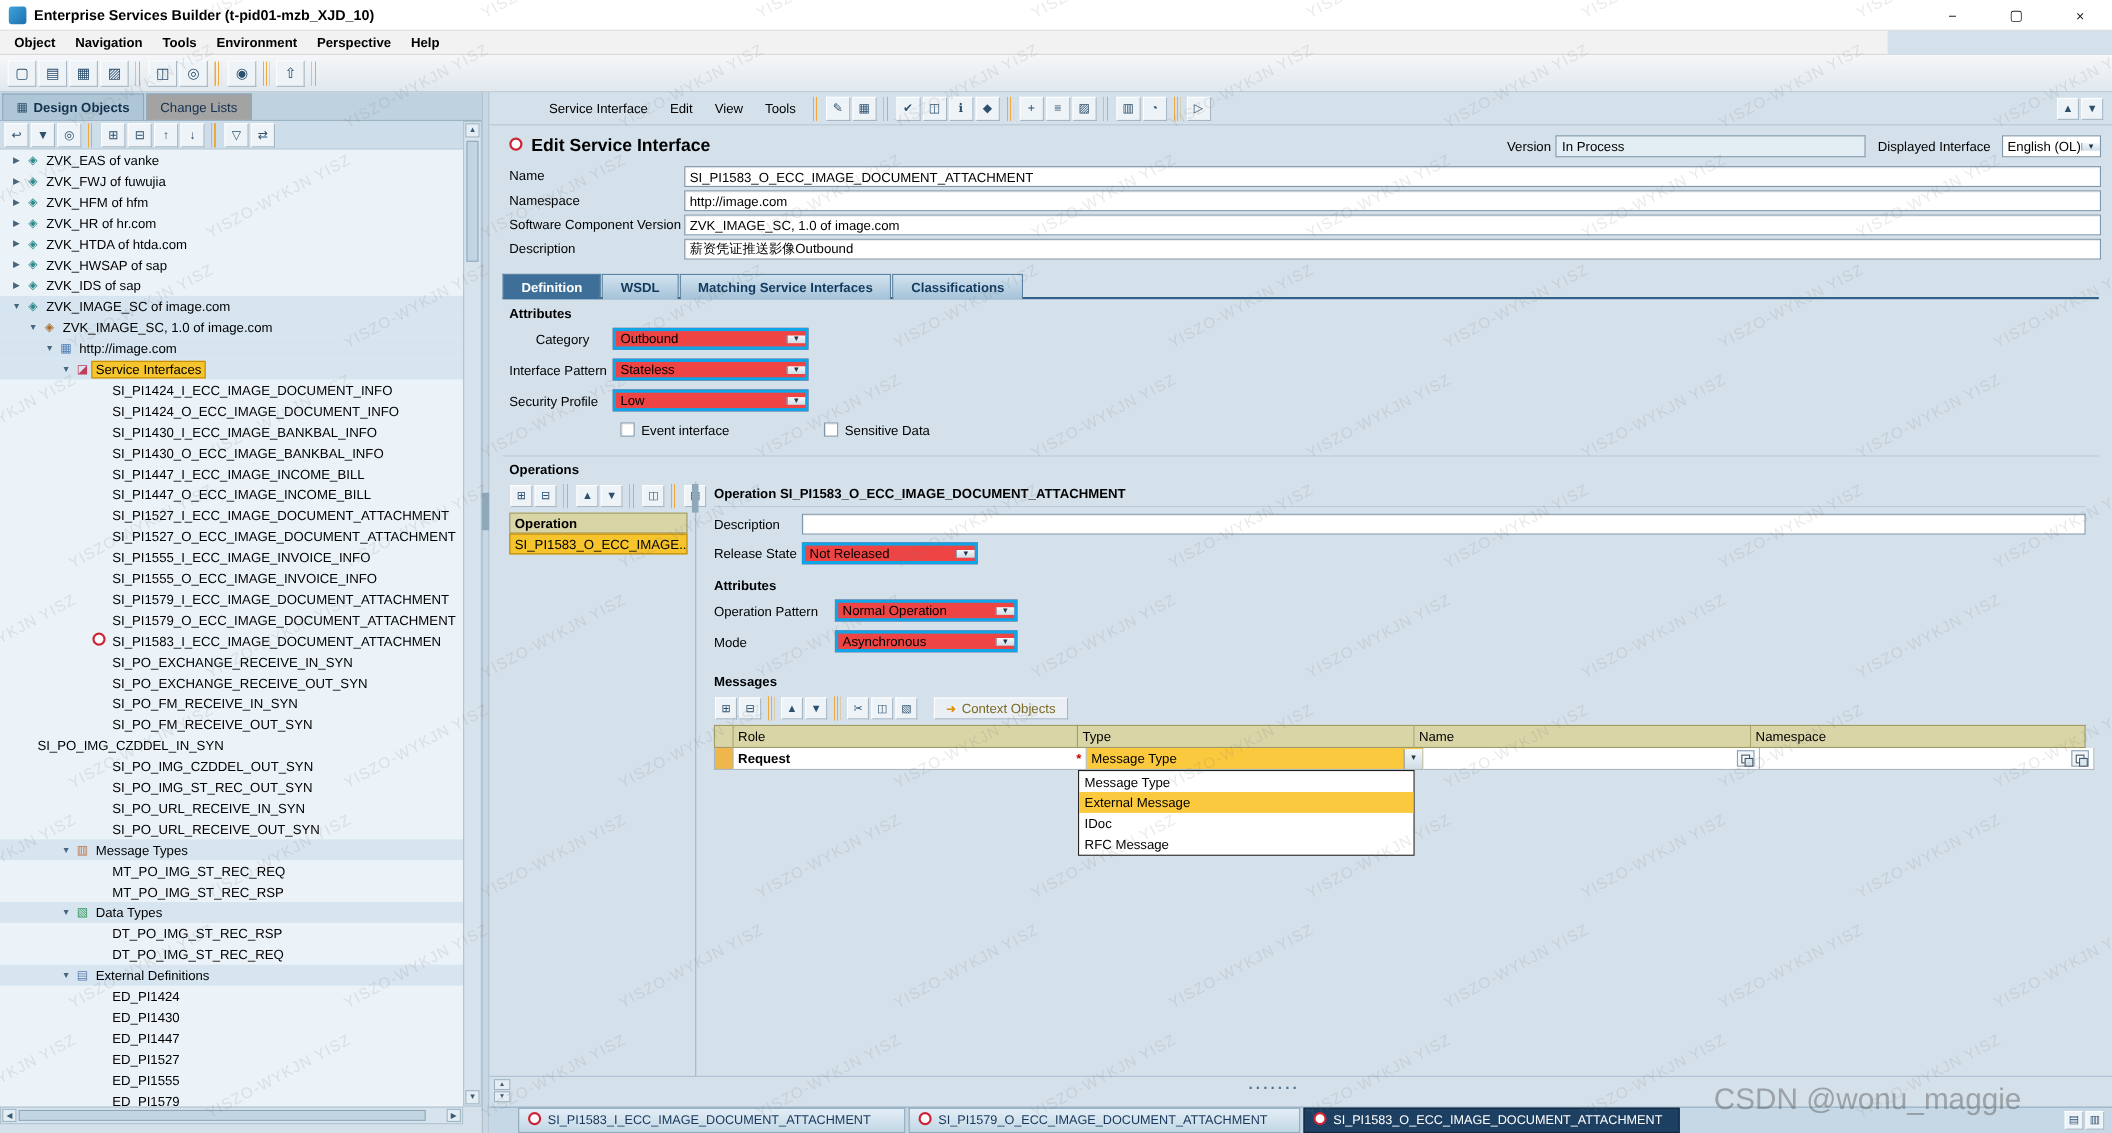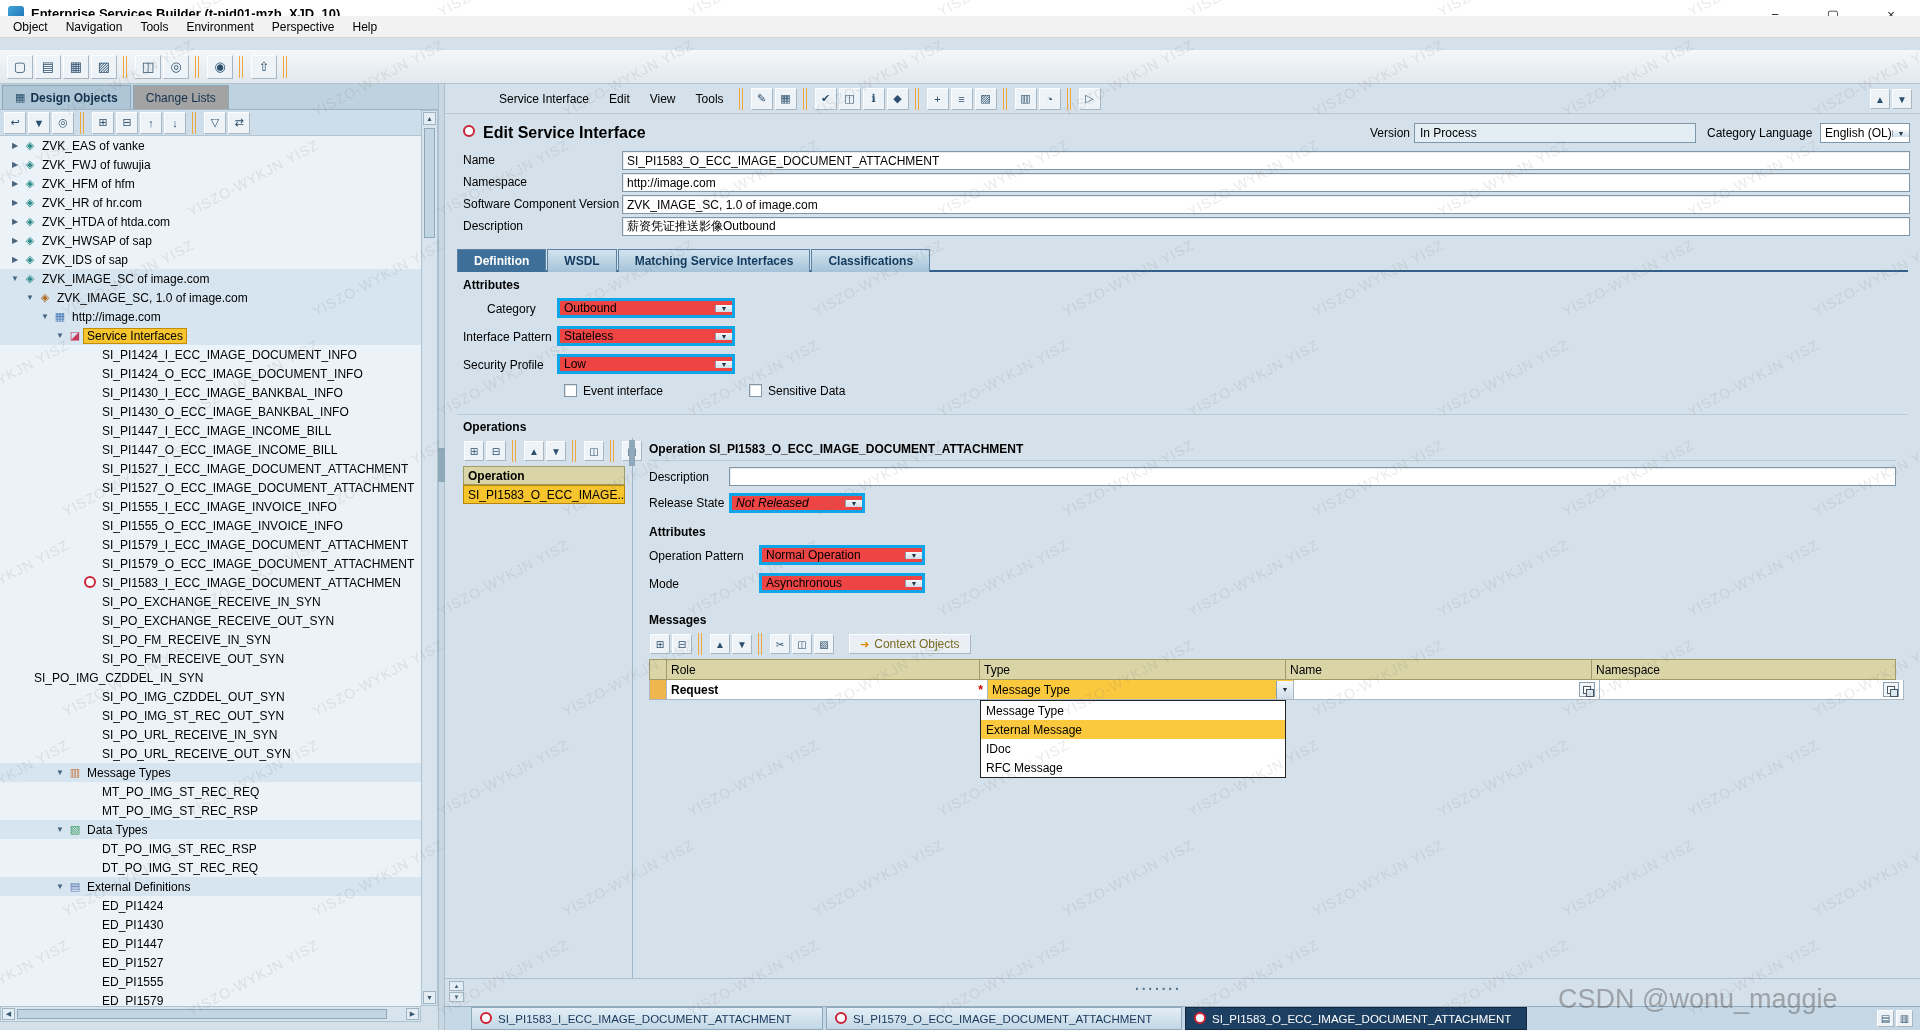--- a/index.html
+++ b/index.html
@@ -12,22 +12,22 @@
   #titlebar{position:absolute;left:0;top:0;width:1920px;height:28px;background:#fff;
     border-bottom:1px solid #d9d9d9;display:flex;align-items:center;}
   #app-icon{width:16px;height:16px;margin:0 7px 0 8px;border-radius:3px;
     background:linear-gradient(135deg,#41a4da,#1b6fae);}
   #window-title{font-size:13px;font-weight:bold;}
   #win-controls{position:absolute;right:0;top:0;height:28px;display:flex;}
   .win-btn{width:58px;height:28px;display:flex;align-items:center;justify-content:center;
     font-size:13px;color:#222;}
 
   
-  #menubar{position:absolute;left:0;top:16px;width:1920px;height:22px;background:#f2f2f2;
-    border-bottom:1px solid #d8d8d8;display:flex;align-items:center;padding-left:4px;}
+  #menubar{position:absolute;left:0;top:28px;width:1716px;height:22px;background:#f2f2f2;
+    border-bottom:1px solid #d8d8d8;display:flex;align-items:center;padding-left:4px;font-weight:bold;}
   .menu-item{padding:2px 9px;font-size:12px;}
 
   
   #toolbar{position:absolute;left:0;top:50px;width:1920px;height:34px;
     background:linear-gradient(#f5f7f9,#e1e8ee);border-bottom:1px solid #b6c4cf;
     display:flex;align-items:center;padding-left:6px;}
   .grip{width:6px;height:22px;margin:0 5px;
     background:repeating-linear-gradient(90deg,#f0a73c 0,#f0a73c 1px,transparent 1px,transparent 3px);}
   .tb-btn{width:26px;height:24px;margin:0 1px;background:#eef3f7;
     border:1px solid;border-color:#fcfdfe #a6b6c2 #a6b6c2 #fcfdfe;
@@ -522,21 +522,21 @@
           <span class="xs-btn">▲</span>
           <span class="xs-btn">▼</span>
         </span>
     </div>
 
     <div id="obj-header">
       <span id="obj-header-icon" class="ring-icon"></span>
       <span id="obj-title">Edit Service Interface</span>
       <span id="status-label">Version</span>
       <span id="status-box" class="abs">In Process</span>
-      <span id="lang-label">Category Language</span>
+      <span id="lang-label">Displayed Interface</span>
       <span id="lang-box">
         <span class="combo-val">English (OL)</span>
         <span class="combo-btn"></span>
       </span>
     </div>
 
     <div id="obj-form">
         <div class="form-label" style="position: absolute; top: 69px;">Name</div>
         <div class="field abs" style="left: 177px; top: 67px; width: 1288px; height: 19px;">SI_PI1583_O_ECC_IMAGE_DOCUMENT_ATTACHMENT</div>
         <div class="form-label" style="position: absolute; top: 91px;">Namespace</div>
@@ -598,21 +598,21 @@
     <div class="vline" style="left:187px;top:354px;height:540px;"></div>
     <div id="ops-grip"></div>
 
     <div class="sec-title" style="left:204px;top:358px;">Operation SI_PI1583_O_ECC_IMAGE_DOCUMENT_ATTACHMENT</div>
     <div class="hline" style="left:204px;top:376px;width:1247px;"></div>
 
     <div class="form-label" style="left:204px;top:386px;position:absolute;width:80px;">Description</div>
     <div class="field abs" style="left:284px;top:383px;width:1167px;height:19px;"></div>
 
     <div class="form-label" style="left:204px;top:412px;position:absolute;width:80px;">Release State</div>
-    <div class="combo" style="left:284px;top:409px;width:136px;font-style:italic;">
+    <div class="combo" style="left:284px;top:409px;width:160px;">
       <span class="combo-val">Not Released</span>
       <span class="combo-btn"></span>
     </div>
 
     <div class="sec-title" style="left:204px;top:441px;">Attributes</div>
 
     <div class="form-label" style="left:204px;top:465px;position:absolute;width:110px;">Operation Pattern</div>
     <div class="combo" style="left:314px;top:461px;width:166px;">
       <span class="combo-val">Normal Operation</span>
       <span class="combo-btn"></span>

